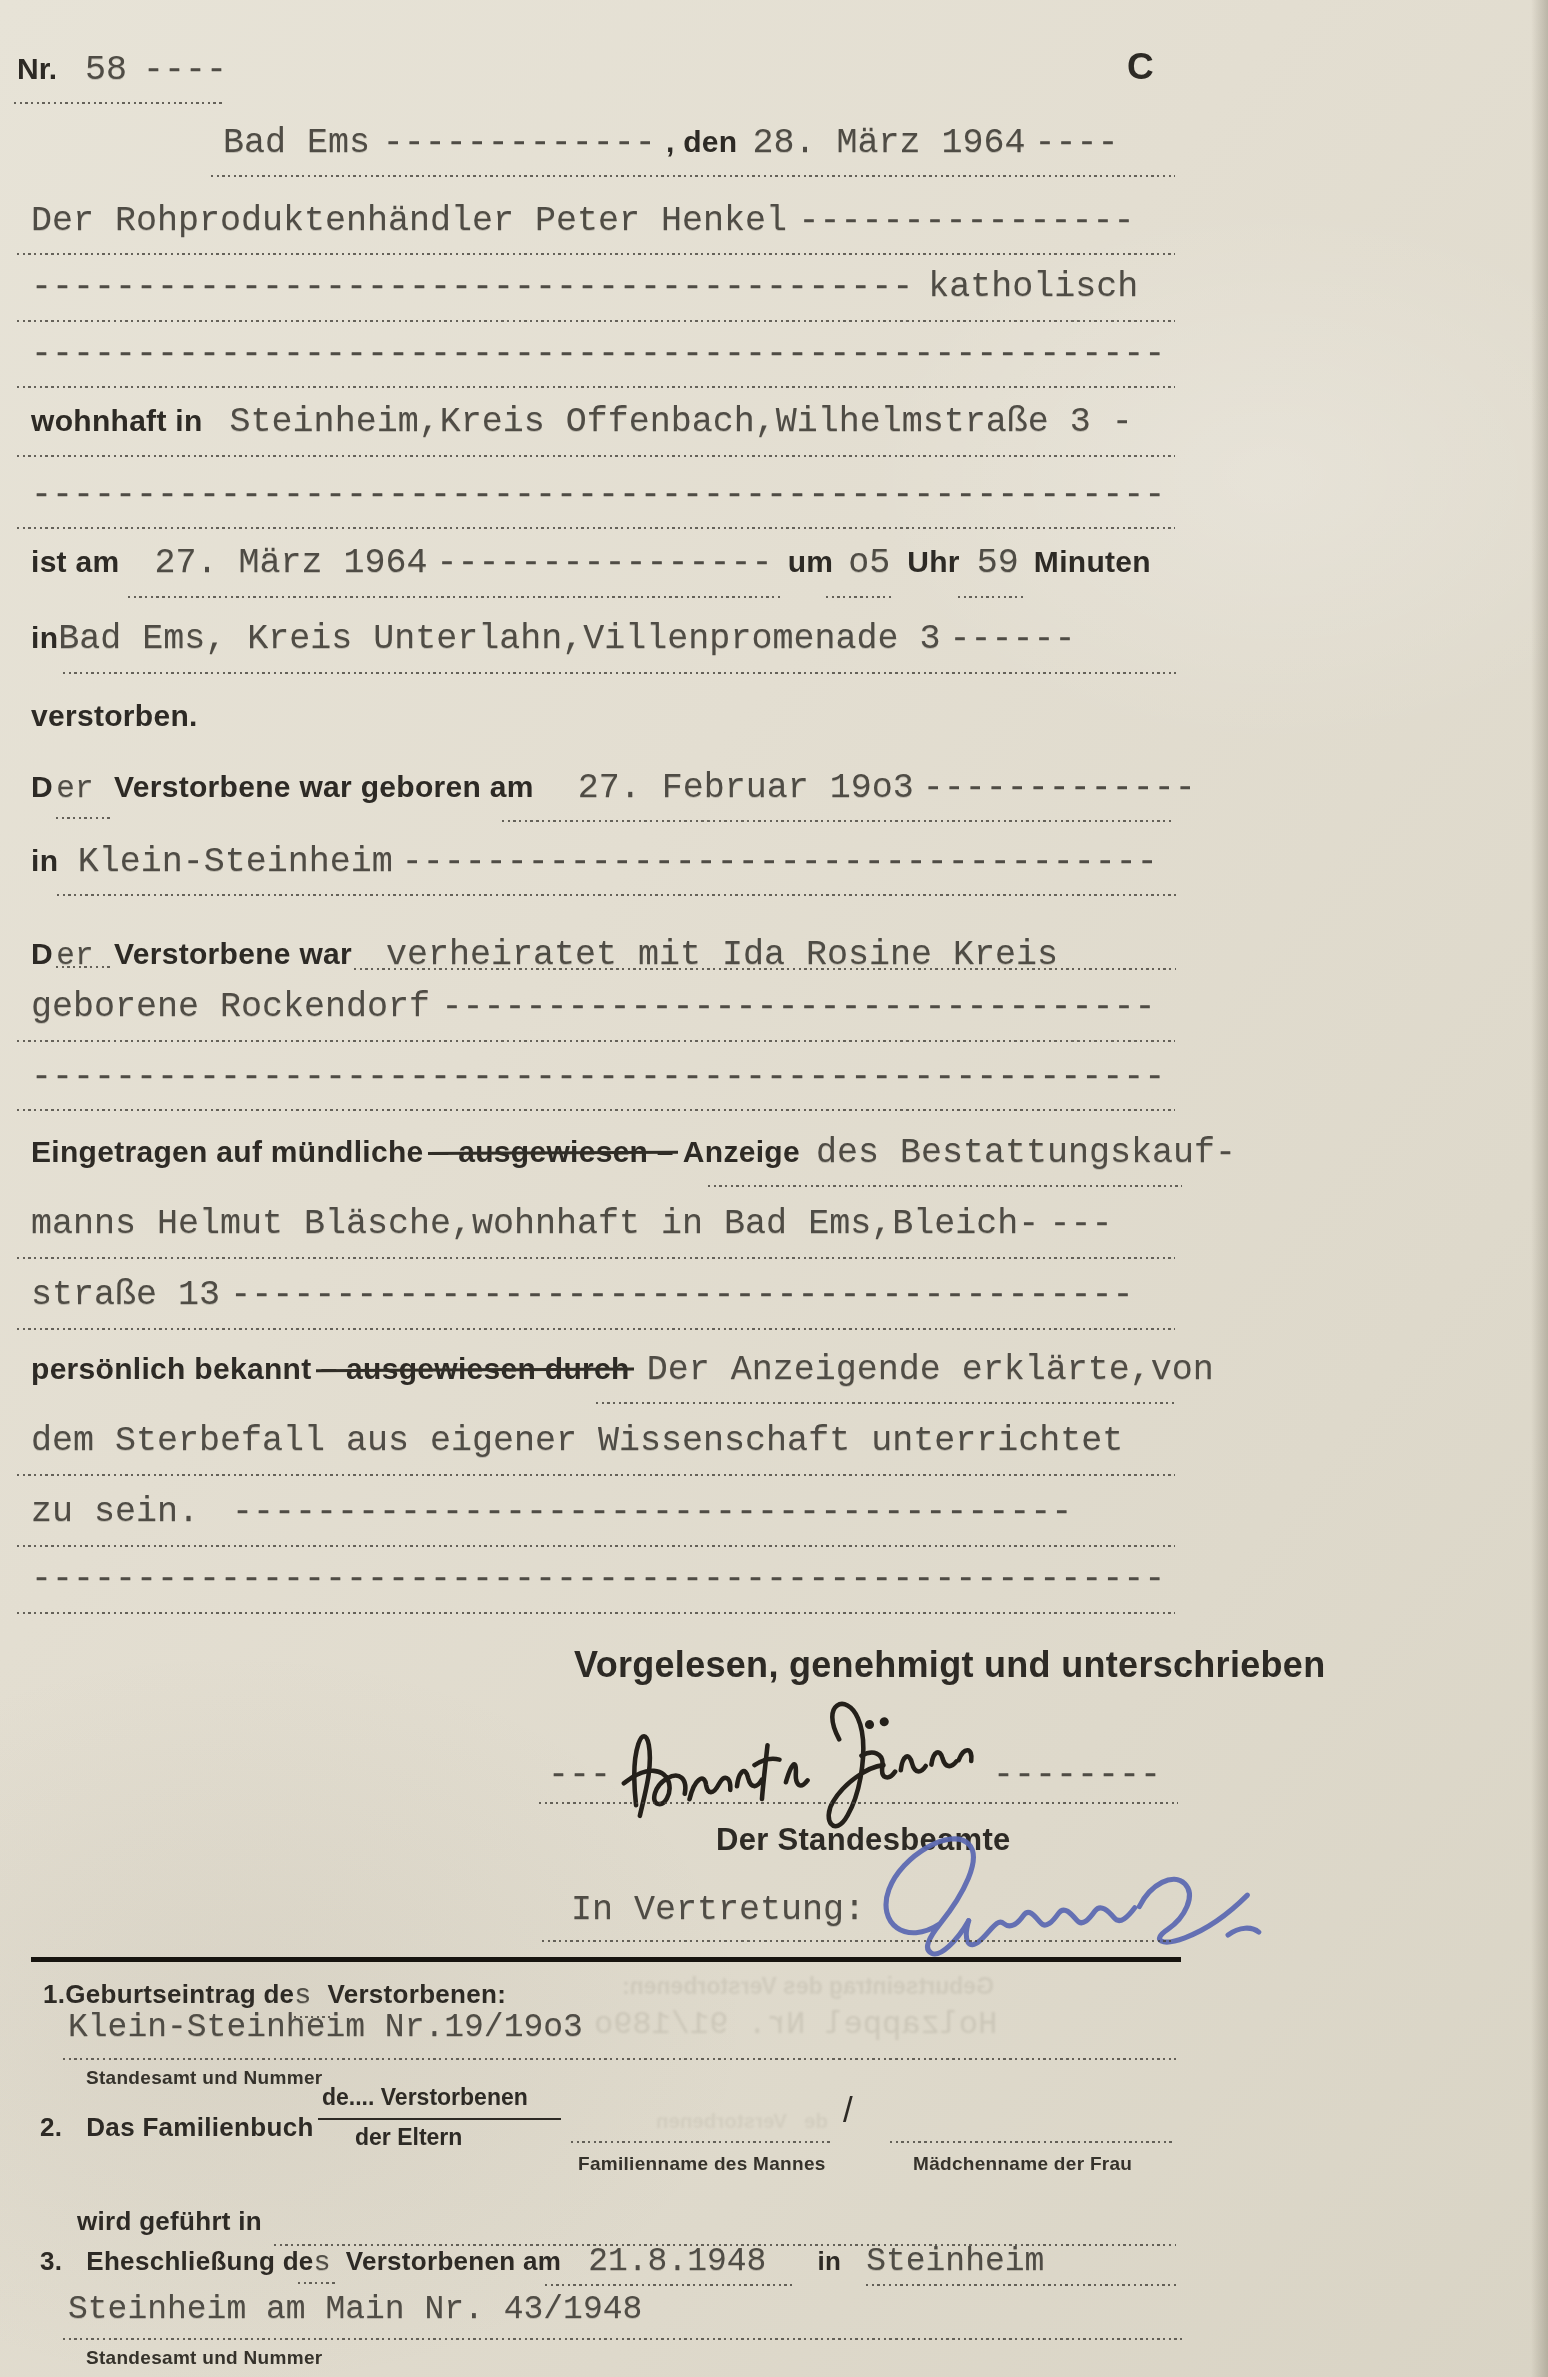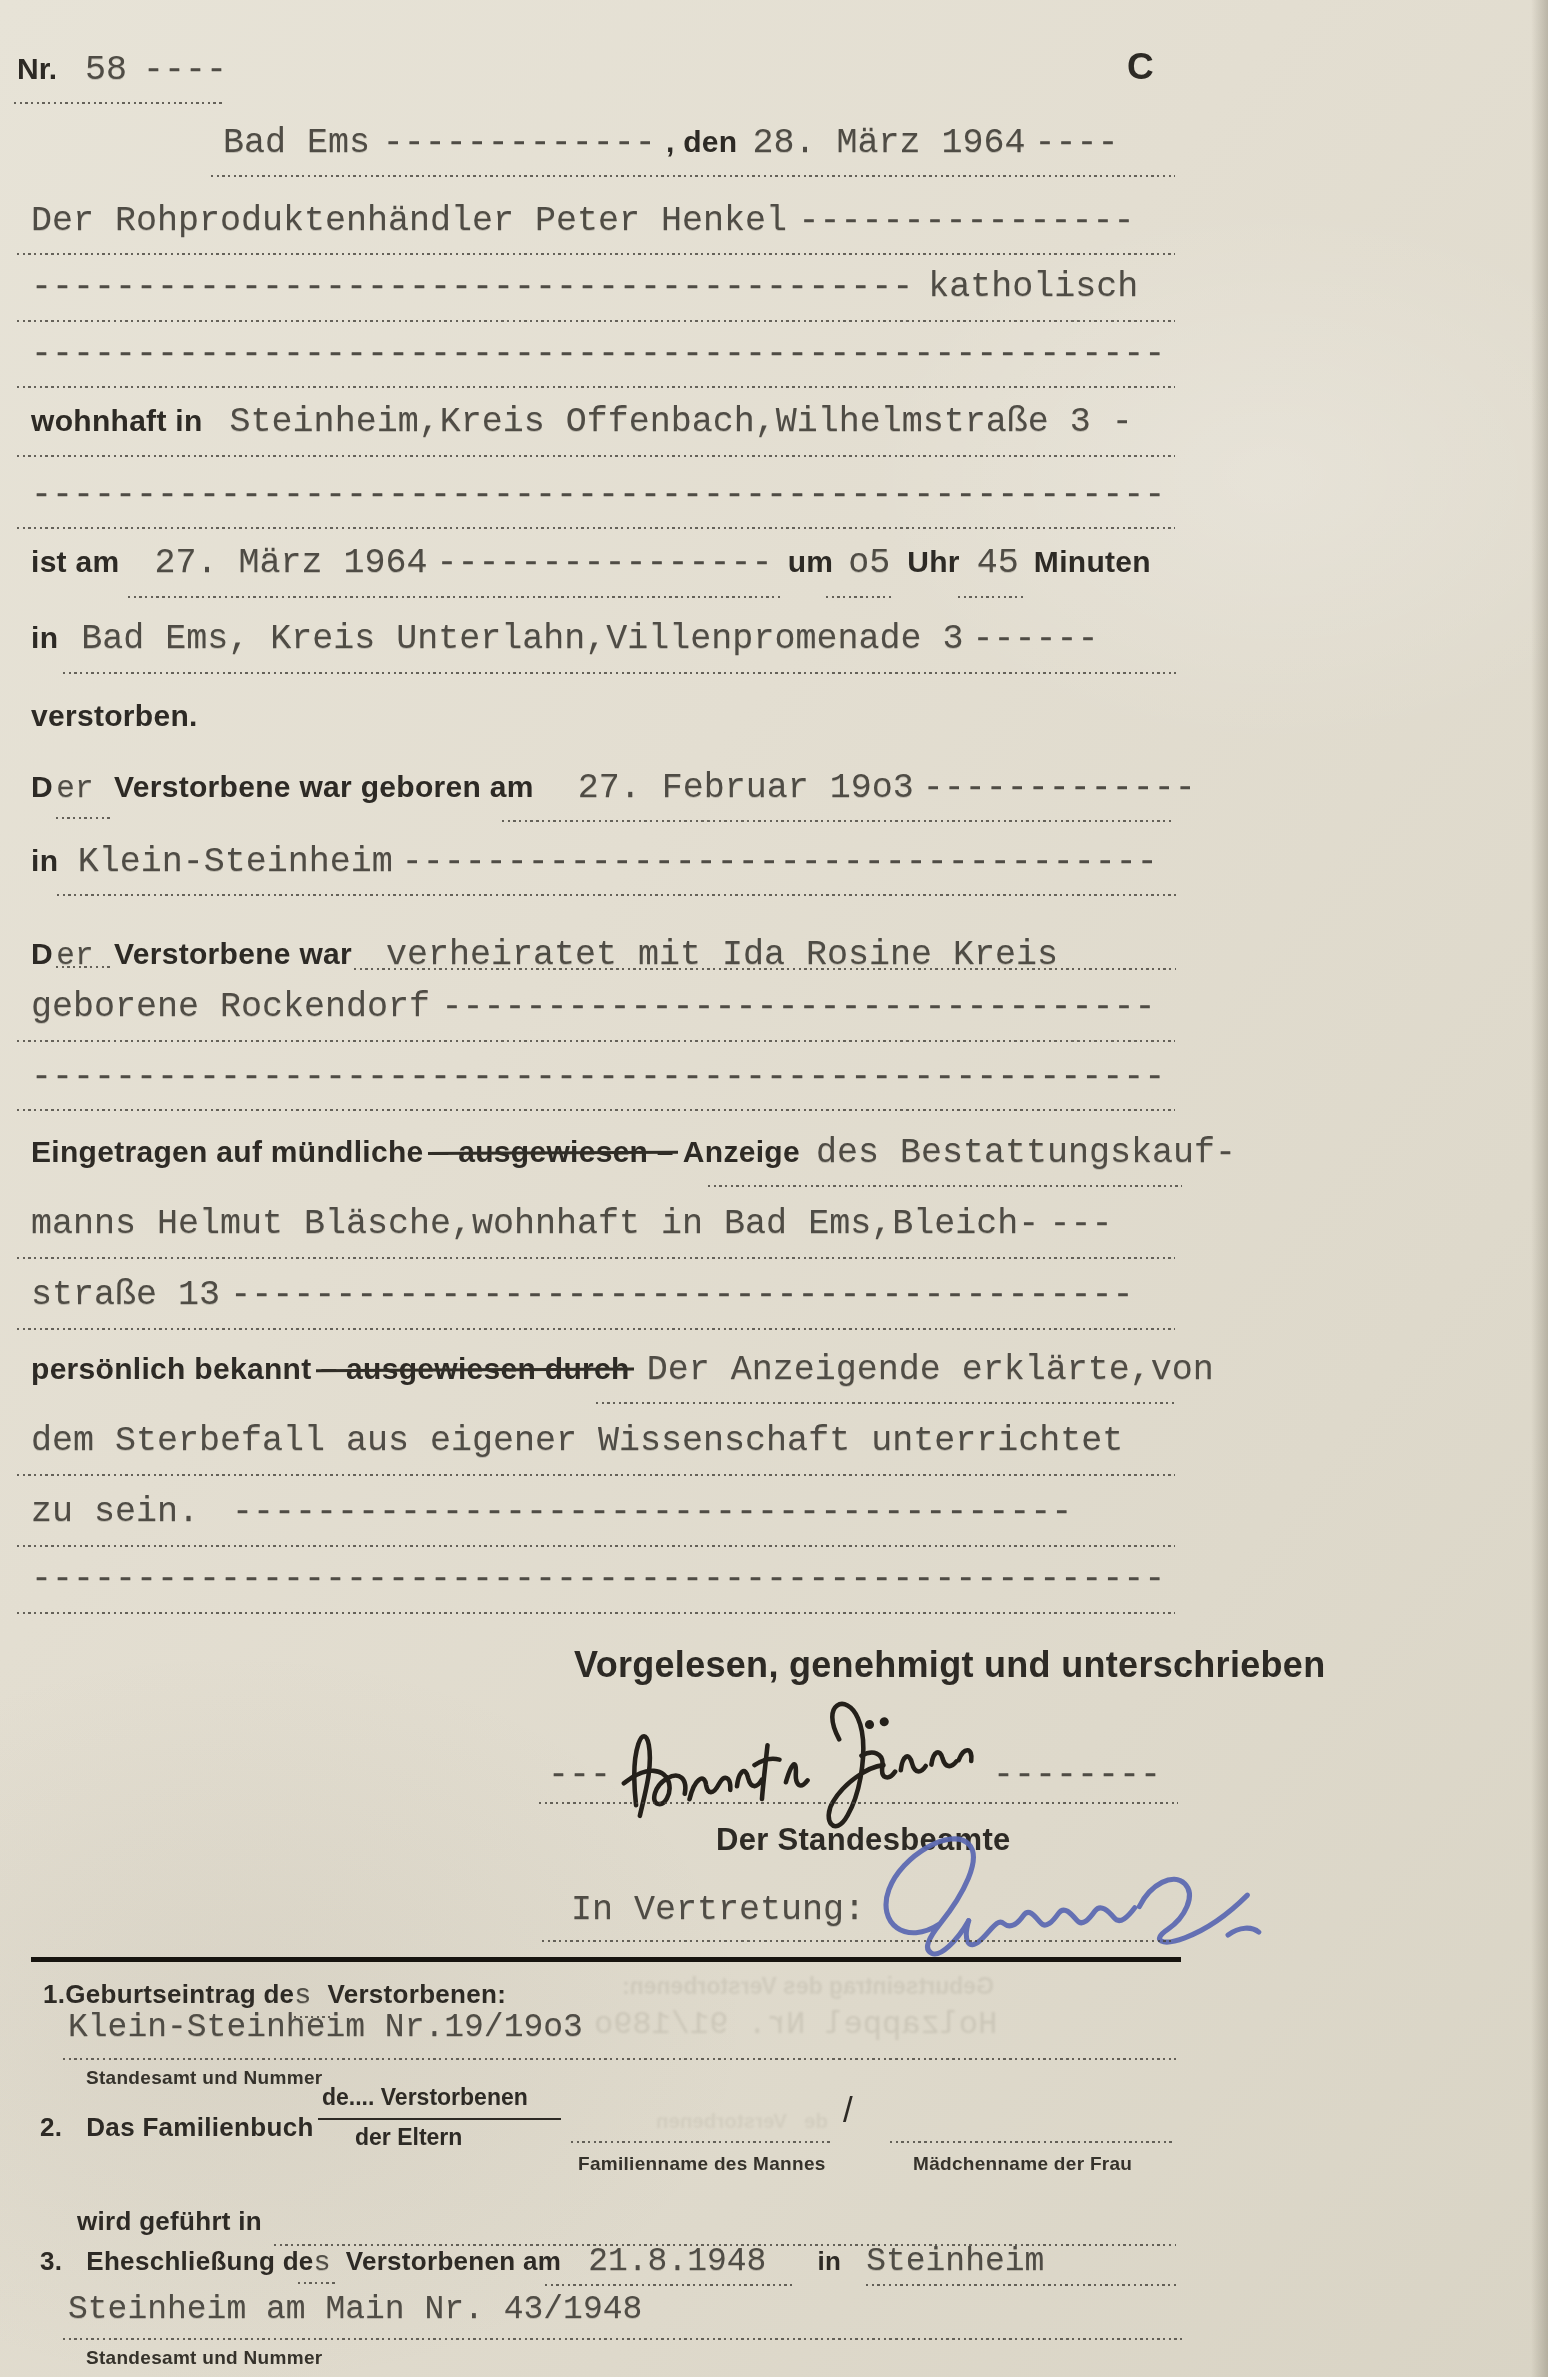--- a/index.html
+++ b/index.html
@@ -84,30 +84,30 @@
   </div>
   <i class="dots" style="top:527px;left:17px;width:1158px;"></i>
 
   <div class="row" style="top:543px;left:31px;">
     <span class="p">ist am</span>
     <span class="t" style="margin-left:35px;">27. März 1964</span>
     <span class="t" style="margin-left:9px;">----------------</span>
     <span class="p" style="margin-left:15px;">um</span>
     <span class="t" style="margin-left:15px;">o5</span>
     <span class="p" style="margin-left:17px;">Uhr</span>
-    <span class="t" style="margin-left:17px;">45</span>
+    <span class="t" style="margin-left:17px;">59</span>
     <span class="p" style="margin-left:15px;">Minuten</span>
   </div>
   <i class="dots" style="top:596px;left:128px;width:653px;"></i>
   <i class="dots" style="top:596px;left:826px;width:66px;"></i>
   <i class="dots" style="top:596px;left:958px;width:66px;"></i>
 
   <div class="row" style="top:619px;left:31px;">
     <span class="p">in</span>
-    <span class="t" style="margin-left:23px;">Bad Ems, Kreis Unterlahn,Villenpromenade 3</span>
+    <span class="t" style="">Bad Ems, Kreis Unterlahn,Villenpromenade 3</span>
     <span class="t" style="margin-left:9px;">------</span>
   </div>
   <i class="dots" style="top:672px;left:63px;width:1113px;"></i>
 
   <div class="row" style="top:699px;left:31px;">
     <span class="p">verstorben.</span>
   </div>
 
   <div class="row" style="top:768px;left:31px;">
     <span class="p">D</span>

